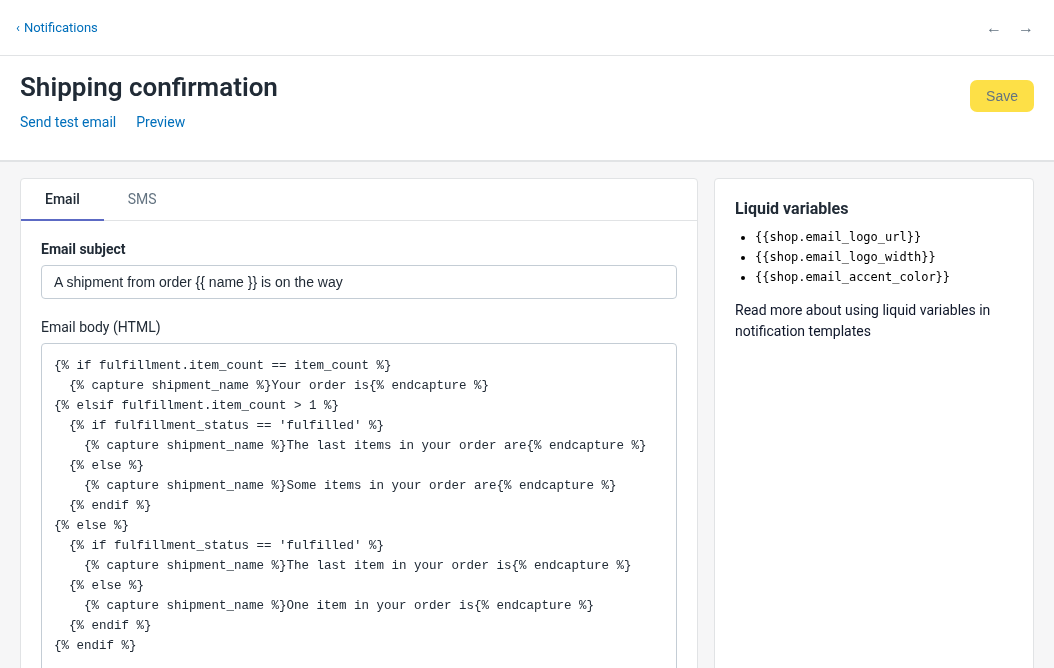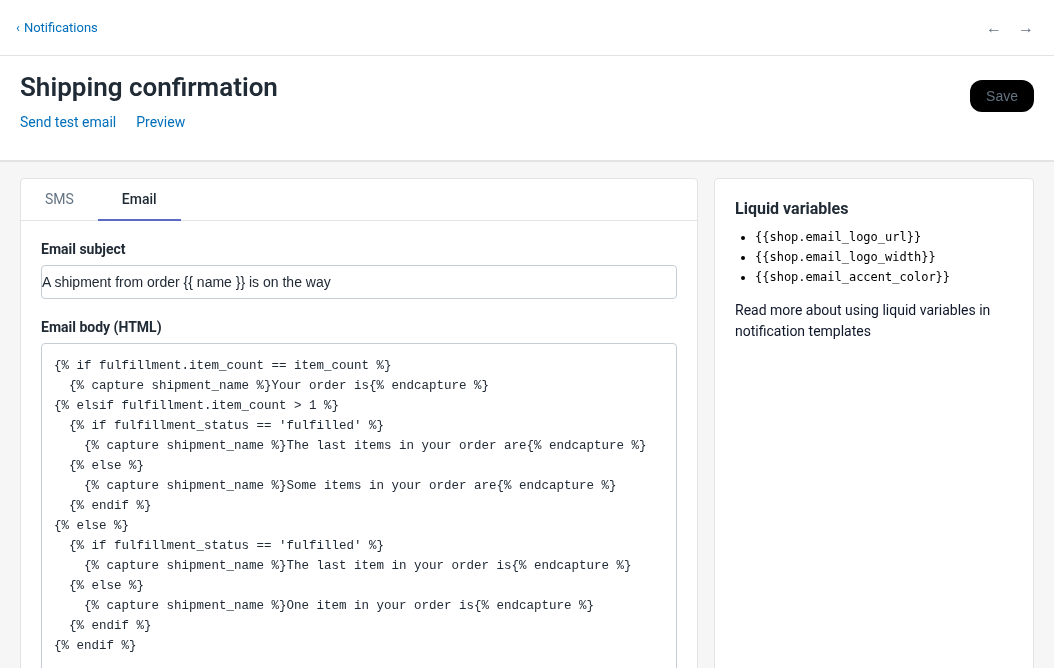--- a/index.html
+++ b/index.html
@@ -47,23 +47,23 @@
       padding: 16px 20px 0 20px;
       border-bottom: 1px solid #e1e3e5;
     }
     .page-title {
       font-size: 26px;
       font-weight: 600;
       color: #212b36;
       margin-bottom: 12px;
     }
     .save-btn {
-      background: #000000;
+      background: #fde047;
       border: none;
-      border-radius: 12px;
+      border-radius: 7px;
       padding: 8px 16px;
       font-size: 14px;
       color: #637381;
       cursor: pointer;
       font-weight: 500;
     }
     .sub-nav {
       display: flex;
       gap: 20px;
       padding-bottom: 0;
@@ -116,29 +116,29 @@
     .field-label {
       font-size: 14px;
       font-weight: 700;
       color: #212b36;
       margin-bottom: 8px;
     }
     .text-input {
       width: 100%;
       border: 1px solid #c4cdd5;
       border-radius: 4px;
-      padding: 8px 0;
+      padding: 8px 12px;
       font-size: 14px;
       color: #212b36;
       outline: none;
       margin-bottom: 20px;
     }
     .body-label {
       font-size: 14px;
-      font-weight: 700;
+      font-weight: 400;
       color: #212b36;
       margin-bottom: 8px;
     }
     .code-area {
       width: 100%;
       border: 1px solid #c4cdd5;
       border-radius: 4px;
       padding: 12px;
       font-family: 'SFMono-Regular', Consolas, 'Liberation Mono', Menlo, monospace;
       font-size: 12.5px;
@@ -220,22 +220,22 @@
         <button class="save-btn">Save</button>
       </div>
     </div>
   </div>
 </div>
 
 <div class="main-content">
 
   <div class="left-panel">
     <div class="tabs">
+      <div class="tab active">Email</div>
       <div class="tab">SMS</div>
-      <div class="tab active">Email</div>
     </div>
     <div class="tab-content">
       <div class="field-label">Email subject</div>
       <input type="text" class="text-input" value="A shipment from order {{ name }} is on the way" style="">
       <div class="body-label">Email body (HTML)</div>
       <textarea class="code-area" style="">{% if fulfillment.item_count == item_count %}
   {% capture shipment_name %}Your order is{% endcapture %}
 {% elsif fulfillment.item_count &gt; 1 %}
   {% if fulfillment_status == 'fulfilled' %}
     {% capture shipment_name %}The last items in your order are{% endcapture %}

